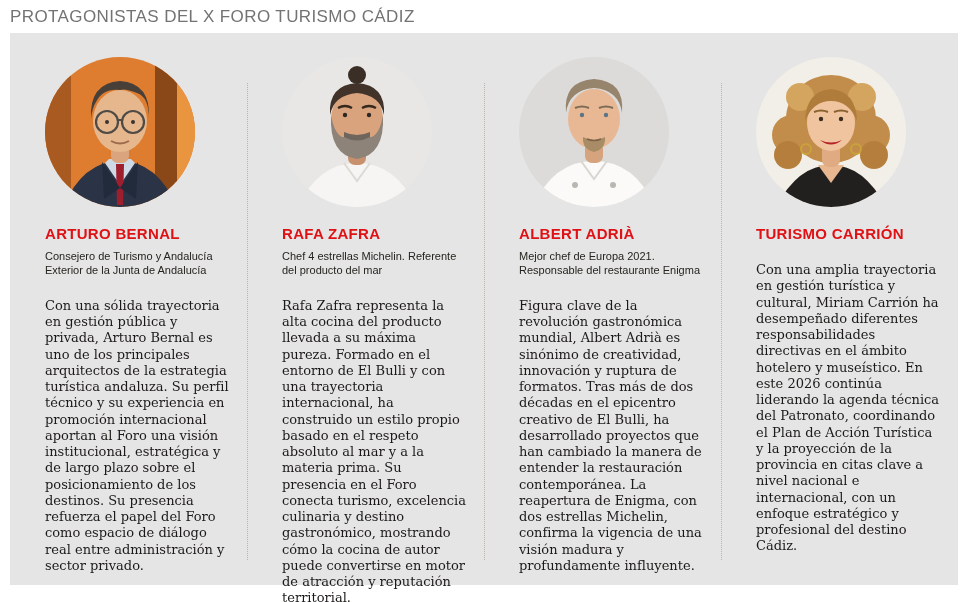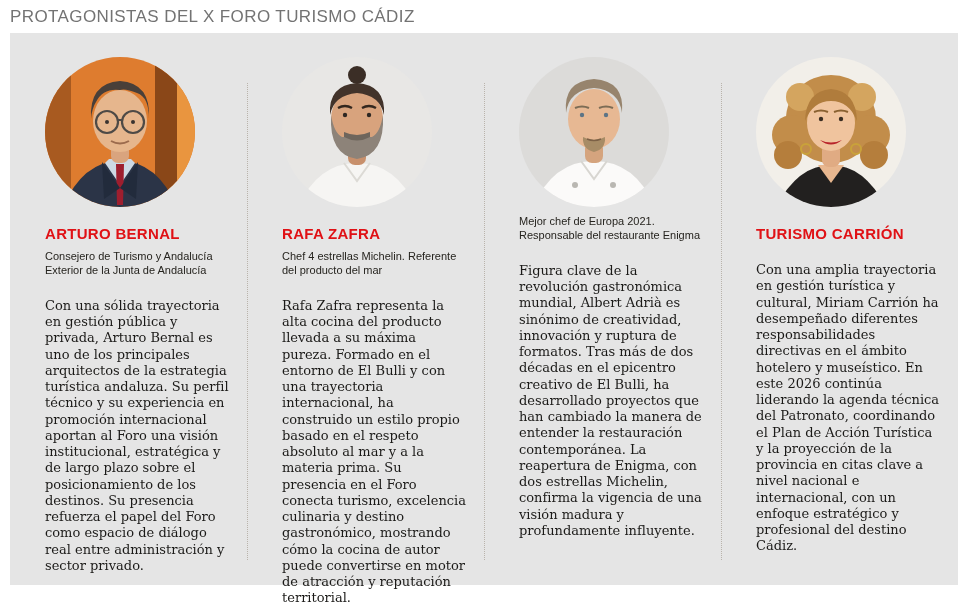--- a/index.html
+++ b/index.html
@@ -122,20 +122,21 @@
         <ellipse cx="75" cy="62" rx="26" ry="30" fill="#e7b893"></ellipse>
         <path d="M47 56 Q44 24 75 22 Q106 24 103 56 Q100 33 75 31 Q50 33 47 56 Z" fill="#97846d"></path>
         <path d="M64 80 Q75 86 86 80 Q87 92 75 95 Q63 92 64 80 Z" fill="#a78c66"></path>
         <path d="M68 82 Q75 85 82 82" stroke="#7c6146" stroke-width="1.6" fill="none"></path>
         <circle cx="63" cy="58" r="2.2" fill="#5d7486"></circle>
         <circle cx="87" cy="58" r="2.2" fill="#5d7486"></circle>
         <path d="M56 51 Q63 48 70 51" stroke="#7c6c55" stroke-width="2.2" fill="none"></path>
         <path d="M80 51 Q87 48 94 51" stroke="#7c6c55" stroke-width="2.2" fill="none"></path>
       </svg>
     </div>
+    <h2 class="name">ALBERT ADRIÀ</h2>
     <p class="role">Mejor chef de Europa 2021. Responsable del restaurante Enigma</p>
     <p class="bio">Figura clave de la revolución gastronómica mundial, Albert Adrià es sinónimo de creatividad, innovación y ruptura de formatos. Tras más de dos décadas en el epicentro creativo de El Bulli, ha desarrollado proyectos que han cambiado la manera de entender la restauración contemporánea. La reapertura de Enigma, con dos estrellas Michelin, confirma la vigencia de una visión madura y profundamente influyente.</p>
   </div>
 
   <div class="col">
     <div class="avatar">
       <svg viewBox="0 0 150 150">
         <rect width="150" height="150" fill="#f2efe9"></rect>
         <ellipse cx="75" cy="62" rx="45" ry="44" fill="#c28d4a"></ellipse>
         <circle cx="36" cy="78" r="20" fill="#c28d4a"></circle>

